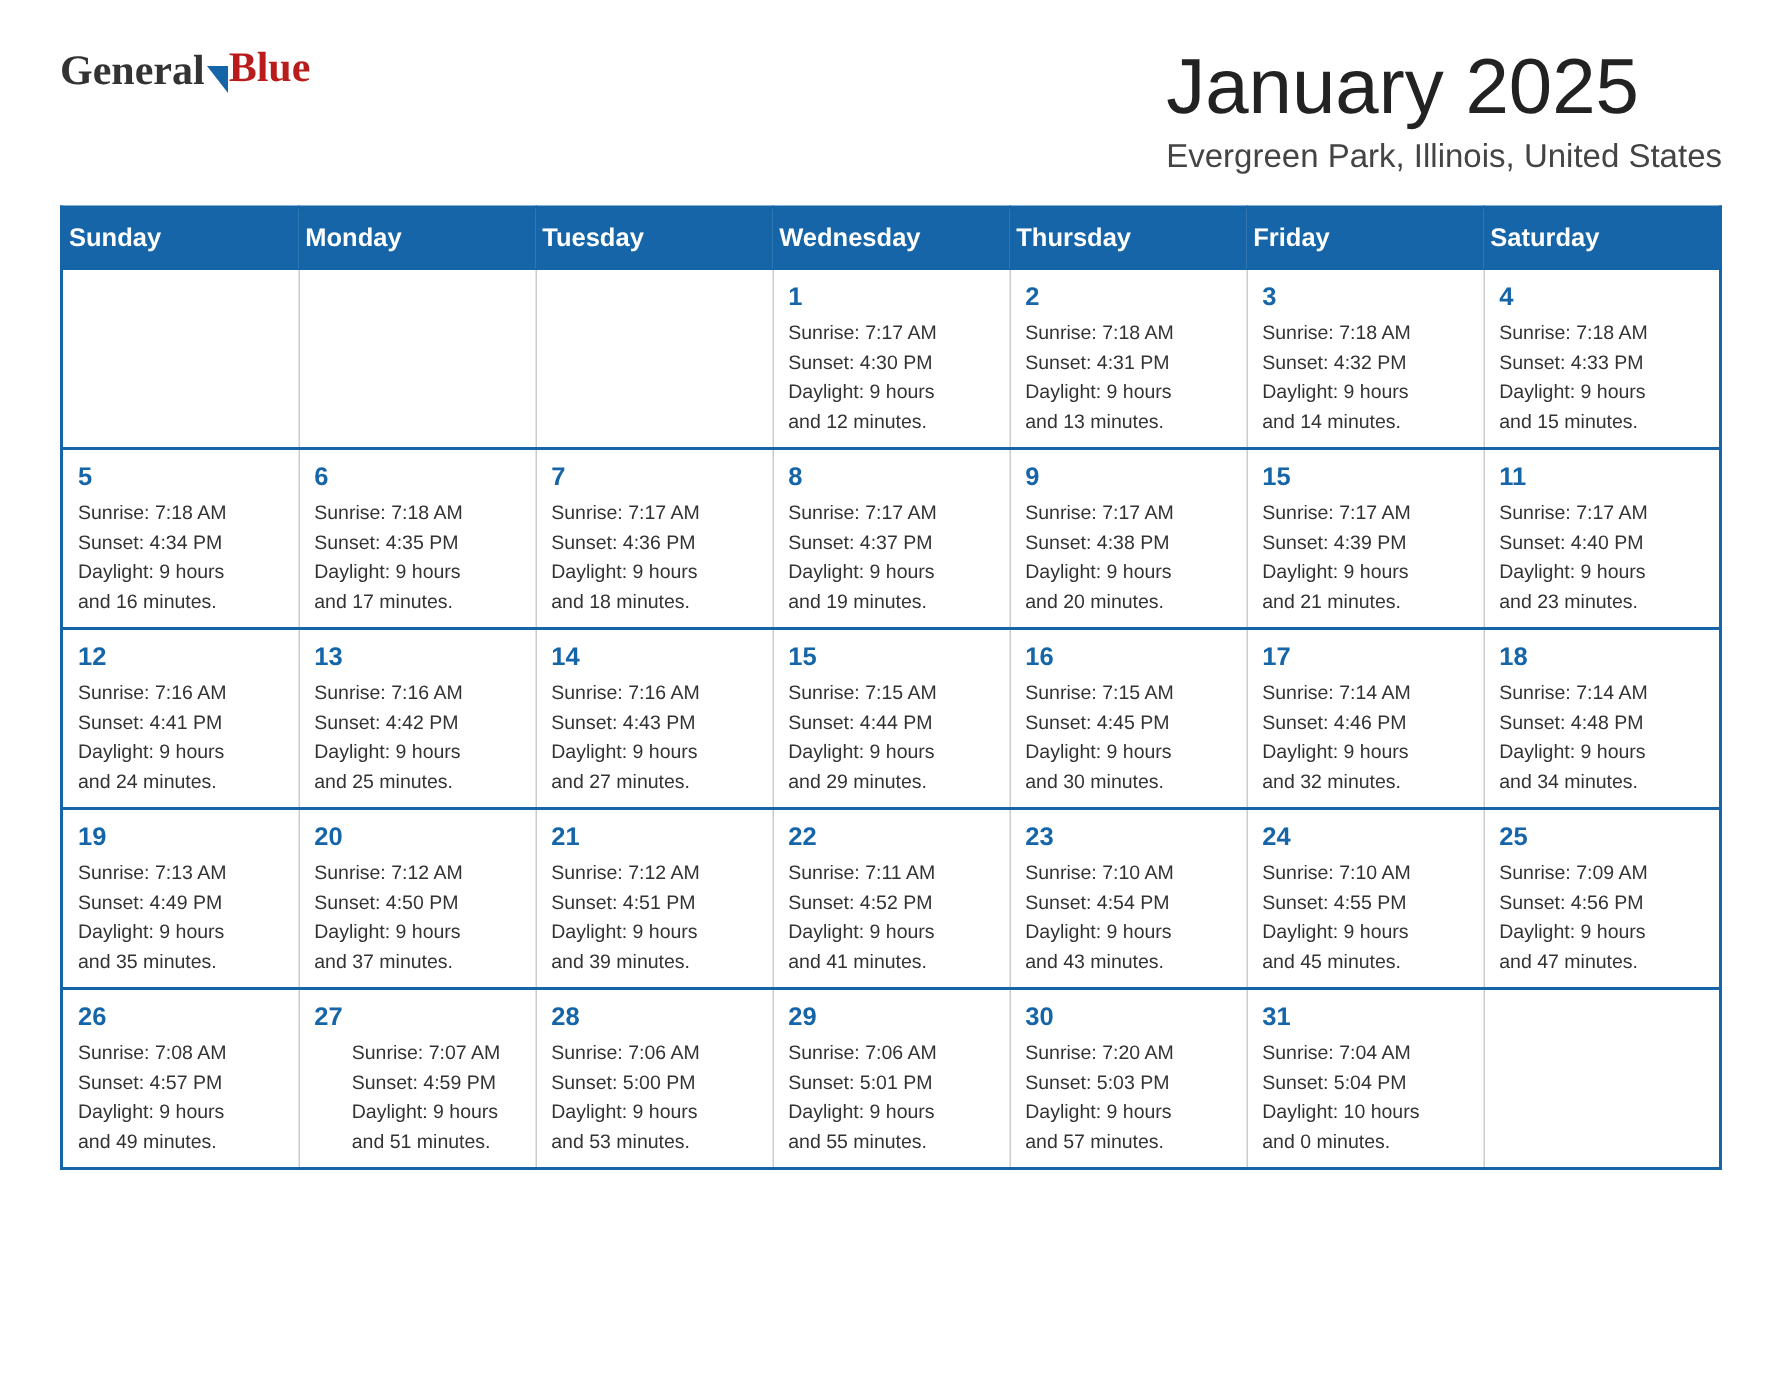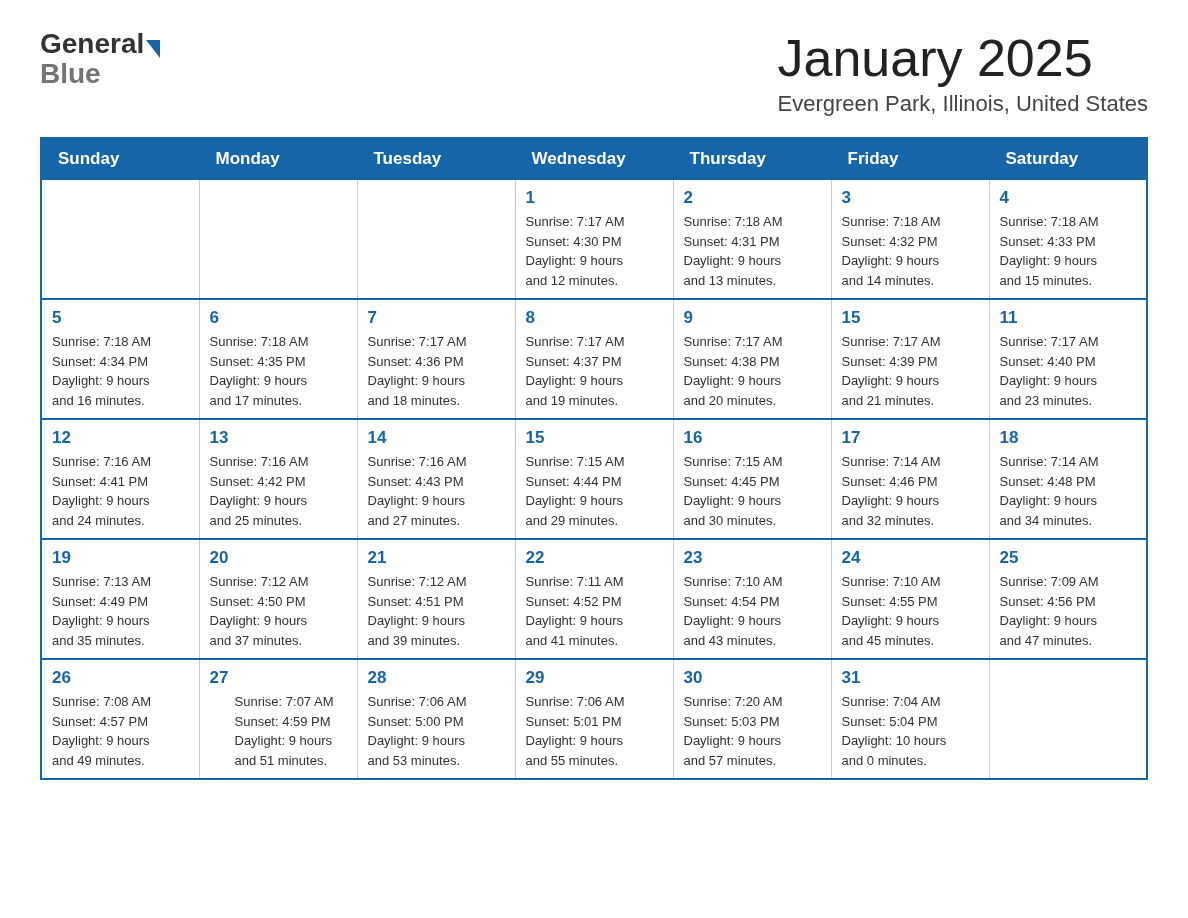--- a/index.html
+++ b/index.html
@@ -30,28 +30,29 @@
       width: 0;
       height: 0;
       border-left: 14px solid transparent;
       border-right: 0px solid transparent;
       border-top: 18px solid #1565a8;
       margin-left: 2px;
       margin-top: 4px;
     }
     .logo-wrapper {
       display: flex;
-      flex-direction: column;
+      flex-direction: row;
+      font-family: Liberation Serif, serif;
     }
     .logo-top {
       display: flex;
       align-items: flex-end;
     }
     .logo-blue {
-      color: #737373;
+      color: #b91c1c;
       font-size: 28px;
       font-weight: bold;
     }
     .title-block {
       text-align: left;
     }
     .title-block h1 {
       font-size: 52px;
       font-weight: normal;
       color: #222;
@@ -66,21 +67,21 @@
     .calendar {
       width: 100%;
       border-collapse: collapse;
       border: 2px solid #1565a8;
     }
     .calendar th {
       background-color: #1565a8;
       color: #fff;
       font-size: 17px;
       font-weight: bold;
-      padding: 10px 16px;
+      padding: 10px 4px;
       text-align: left;
       border: 1px solid #1565a8;
     }
     .calendar td {
       vertical-align: top;
       padding: 8px 10px;
       border: 1px solid #ccc;
       width: 14.28%;
       min-height: 100px;
       font-size: 13px;

